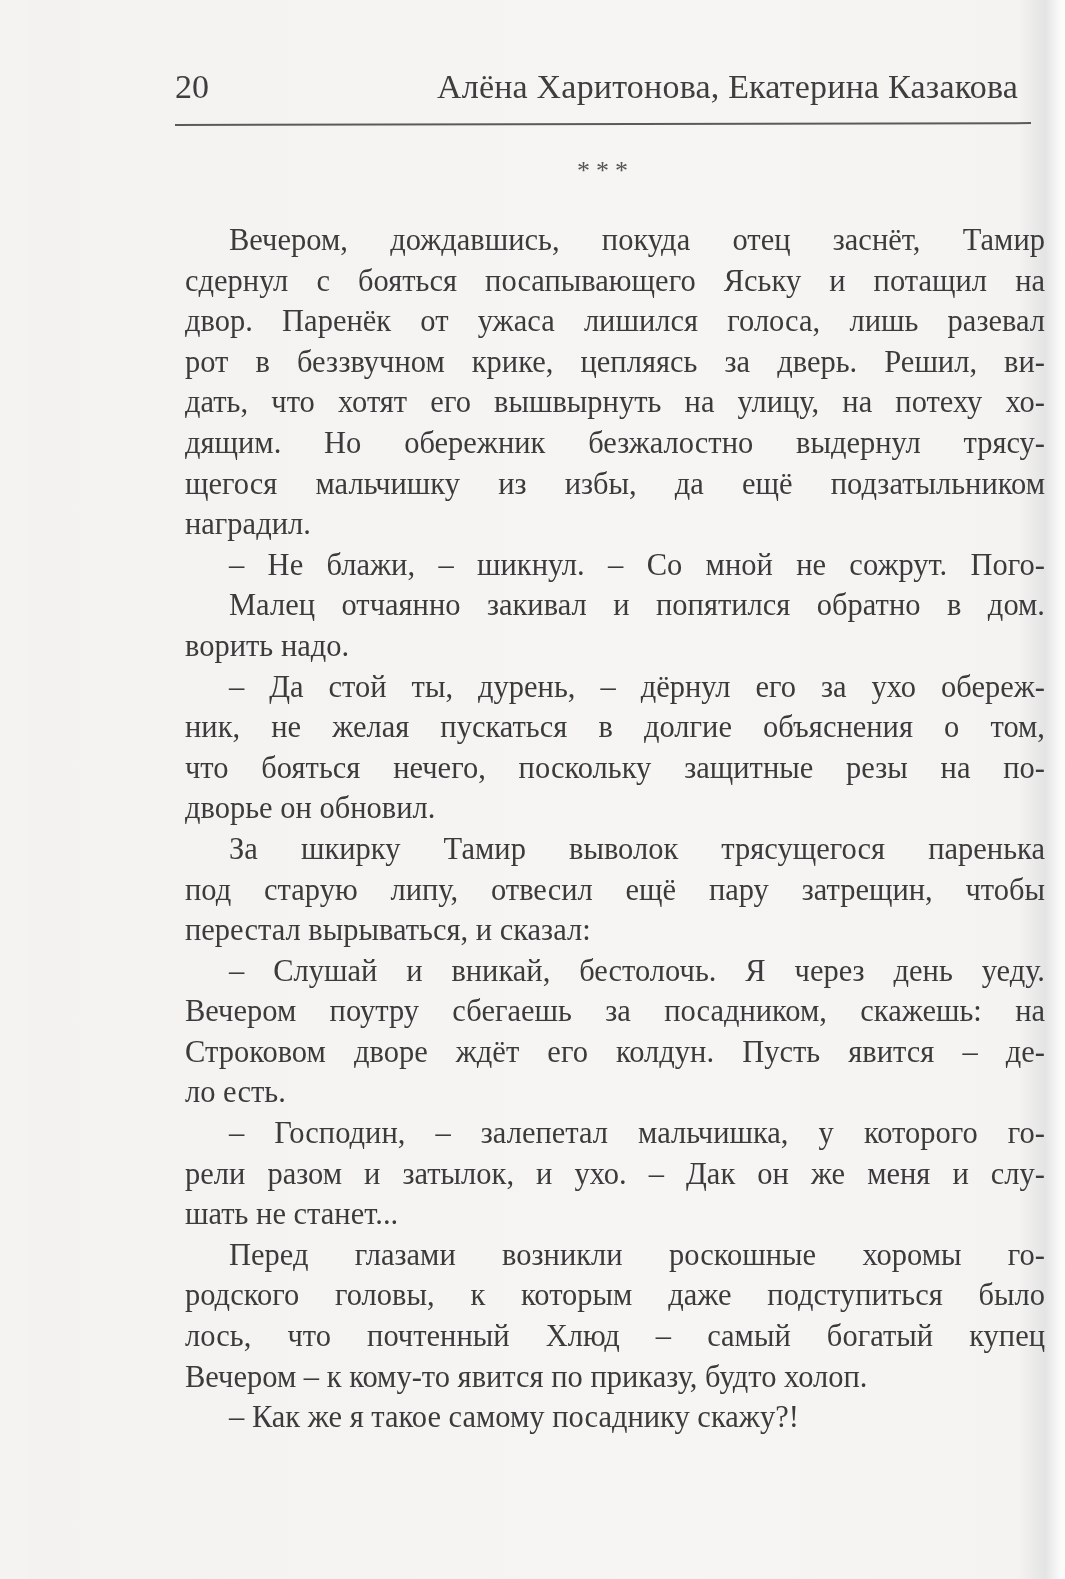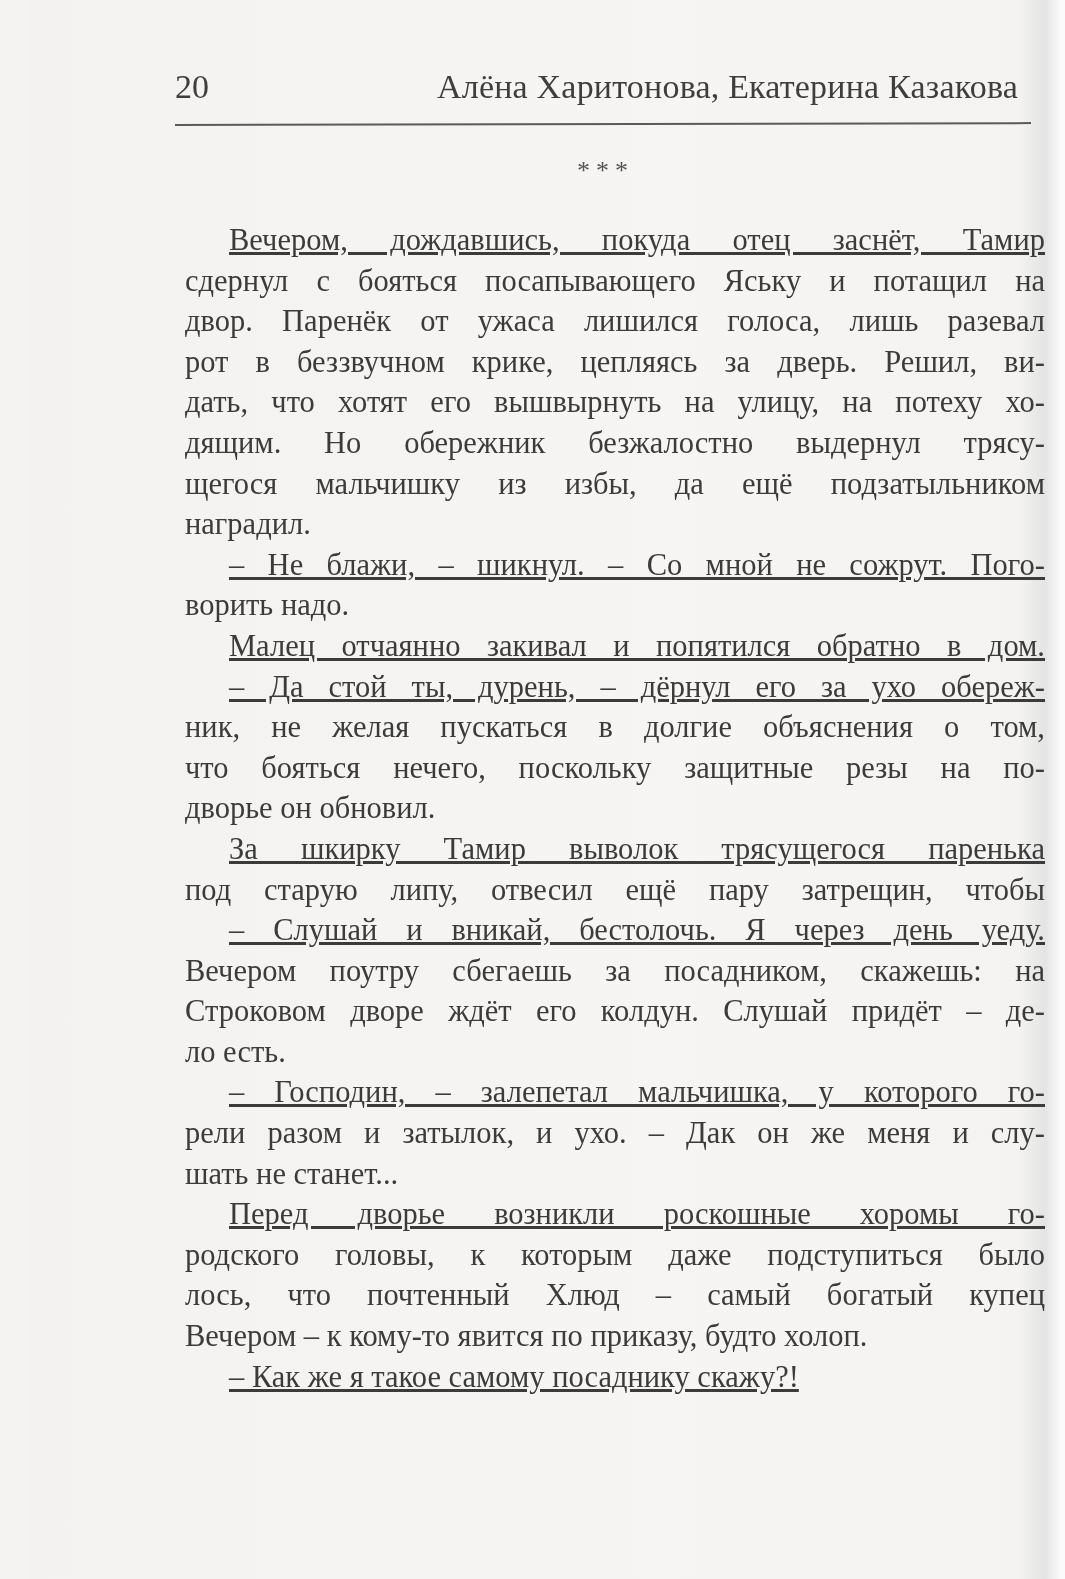--- a/index.html
+++ b/index.html
@@ -39,21 +39,21 @@
     .body-text {
       position: absolute; left: 157px; top: 220px; width: 860px;
       font-size: 30.5px; line-height: 40.6px; color: #3b3b3b;
     }
     .line {
       display: block; white-space: nowrap;
       text-align: justify; text-align-last: justify;
       height: 40.6px;
     }
     .line.last { text-align-last: left; }
-    .line.indent { padding-left: 44px; text-decoration: underline; }
+    .line.indent { padding-left: 44px; }
   </style>
 </head>
 <body>
 
 <div class="page">
   <div class="header">
     <span class="page-number">20</span>
     <span class="running-title">Алёна Харитонова, Екатерина Казакова</span>
   </div>
   <div class="rule"></div>
@@ -61,34 +61,35 @@
   <div class="body-text" id="body-text">
       <span class="line indent">Вечером, дождавшись, покуда отец заснёт, Тамир</span>
       <span class="line">сдернул с бояться посапывающего Яську и потащил на</span>
       <span class="line">двор. Паренёк от ужаса лишился голоса, лишь разевал</span>
       <span class="line">рот в беззвучном крике, цепляясь за дверь. Решил, ви-</span>
       <span class="line">дать, что хотят его вышвырнуть на улицу, на потеху хо-</span>
       <span class="line">дящим. Но обережник безжалостно выдернул трясу-</span>
       <span class="line">щегося мальчишку из избы, да ещё подзатыльником</span>
       <span class="line last">наградил.</span>
       <span class="line indent">– Не блажи, – шикнул. – Со мной не сожрут. Пого-</span>
+      <span class="line indent">Малец отчаянно закивал и попятился обратно в дом.</span>
       <span class="line last">ворить надо.</span>
-      <span class="line indent">Малец отчаянно закивал и попятился обратно в дом.</span>
       <span class="line indent">– Да стой ты, дурень, – дёрнул его за ухо обереж-</span>
       <span class="line">ник, не желая пускаться в долгие объяснения о том,</span>
       <span class="line">что бояться нечего, поскольку защитные резы на по-</span>
       <span class="line last">дворье он обновил.</span>
       <span class="line indent">За шкирку Тамир выволок трясущегося паренька</span>
       <span class="line">под старую липу, отвесил ещё пару затрещин, чтобы</span>
+      <span class="line last">перестал вырываться, и сказал:</span>
       <span class="line indent">– Слушай и вникай, бестолочь. Я через день уеду.</span>
       <span class="line">Вечером поутру сбегаешь за посадником, скажешь: на</span>
-      <span class="line">Строковом дворе ждёт его колдун. Слушай придёт – де-</span>
+      <span class="line">Строковом дворе ждёт его колдун. Пусть явится – де-</span>
       <span class="line last">ло есть.</span>
       <span class="line indent">– Господин, – залепетал мальчишка, у которого го-</span>
       <span class="line">рели разом и затылок, и ухо. – Дак он же меня и слу-</span>
       <span class="line last">шать не станет...</span>
-      <span class="line indent">Перед дворье возникли роскошные хоромы го-</span>
+      <span class="line indent">Перед глазами возникли роскошные хоромы го-</span>
       <span class="line">родского головы, к которым даже подступиться было</span>
       <span class="line">лось, что почтенный Хлюд – самый богатый купец</span>
       <span class="line last">Вечером – к кому-то явится по приказу, будто холоп.</span>
       <span class="line indent last">– Как же я такое самому посаднику скажу?!</span>
     </div>
 </div>
 
 </body></html>

